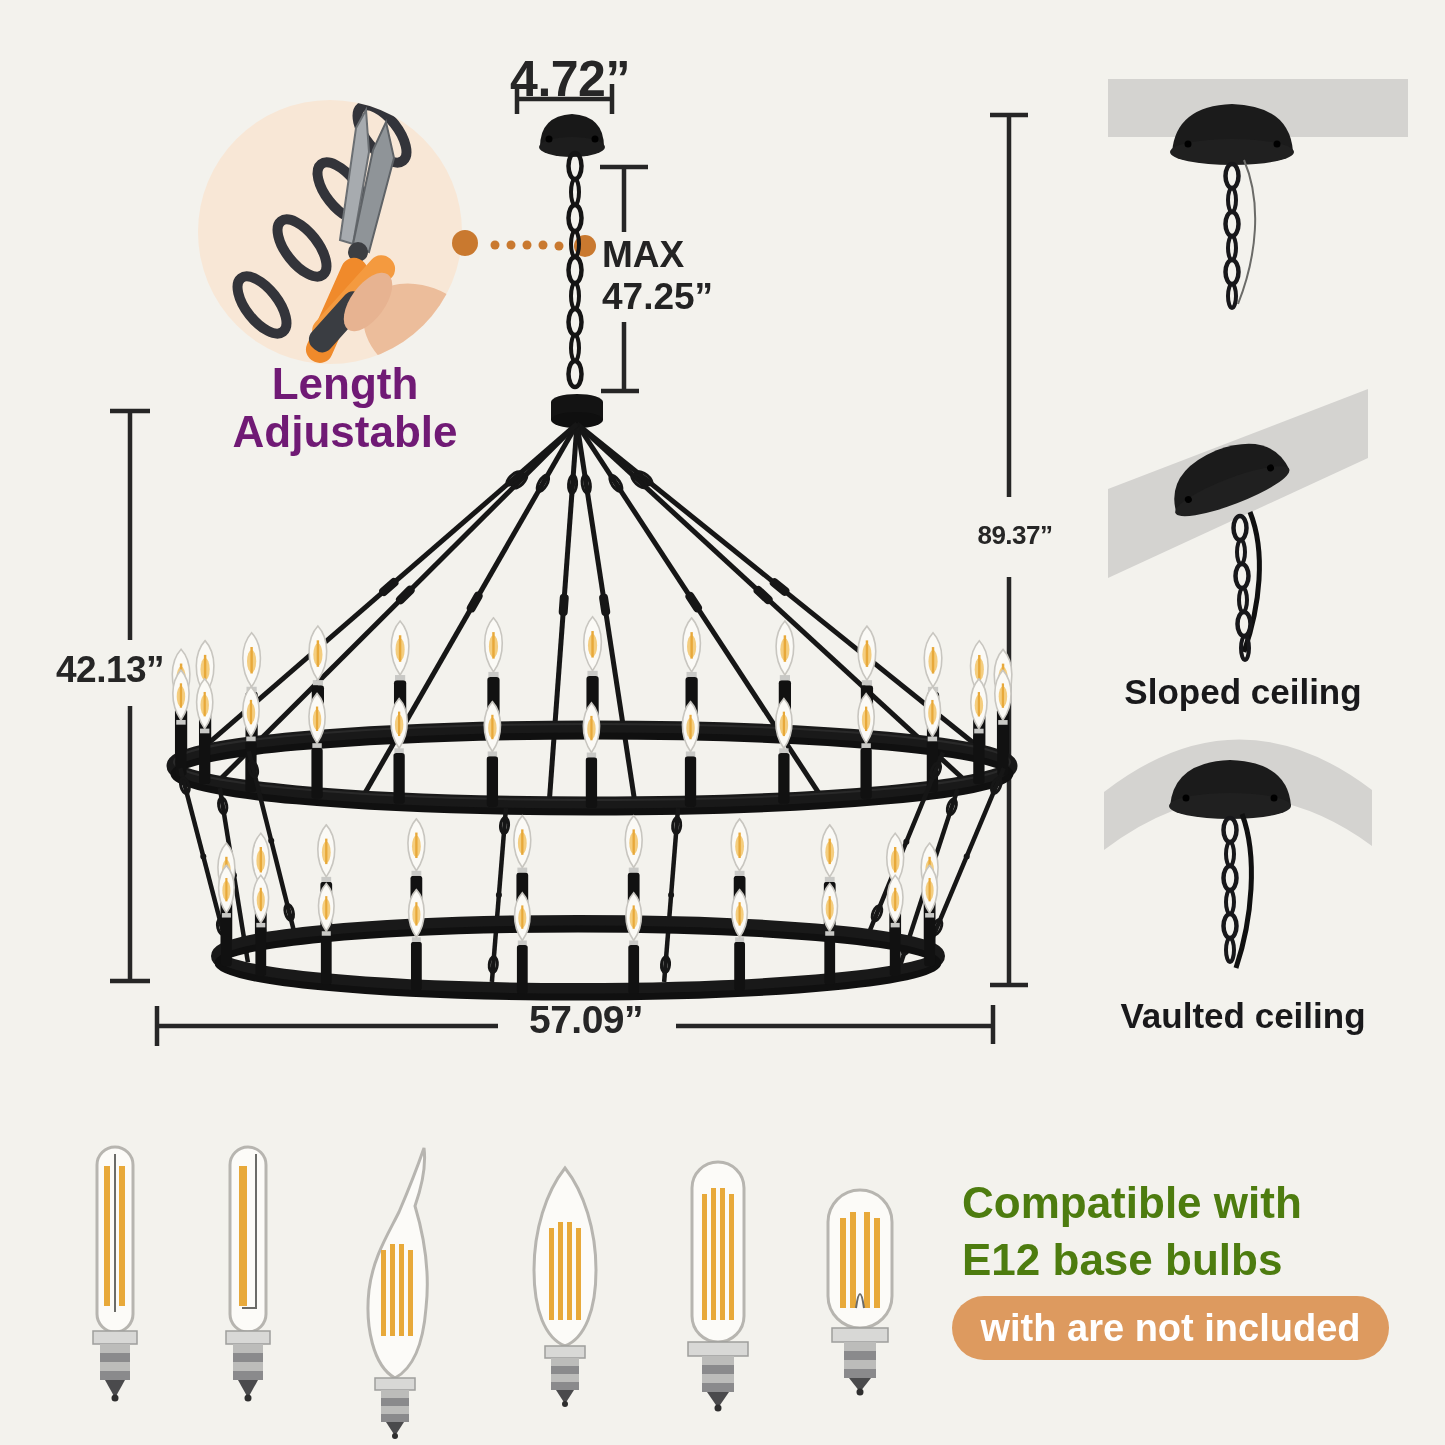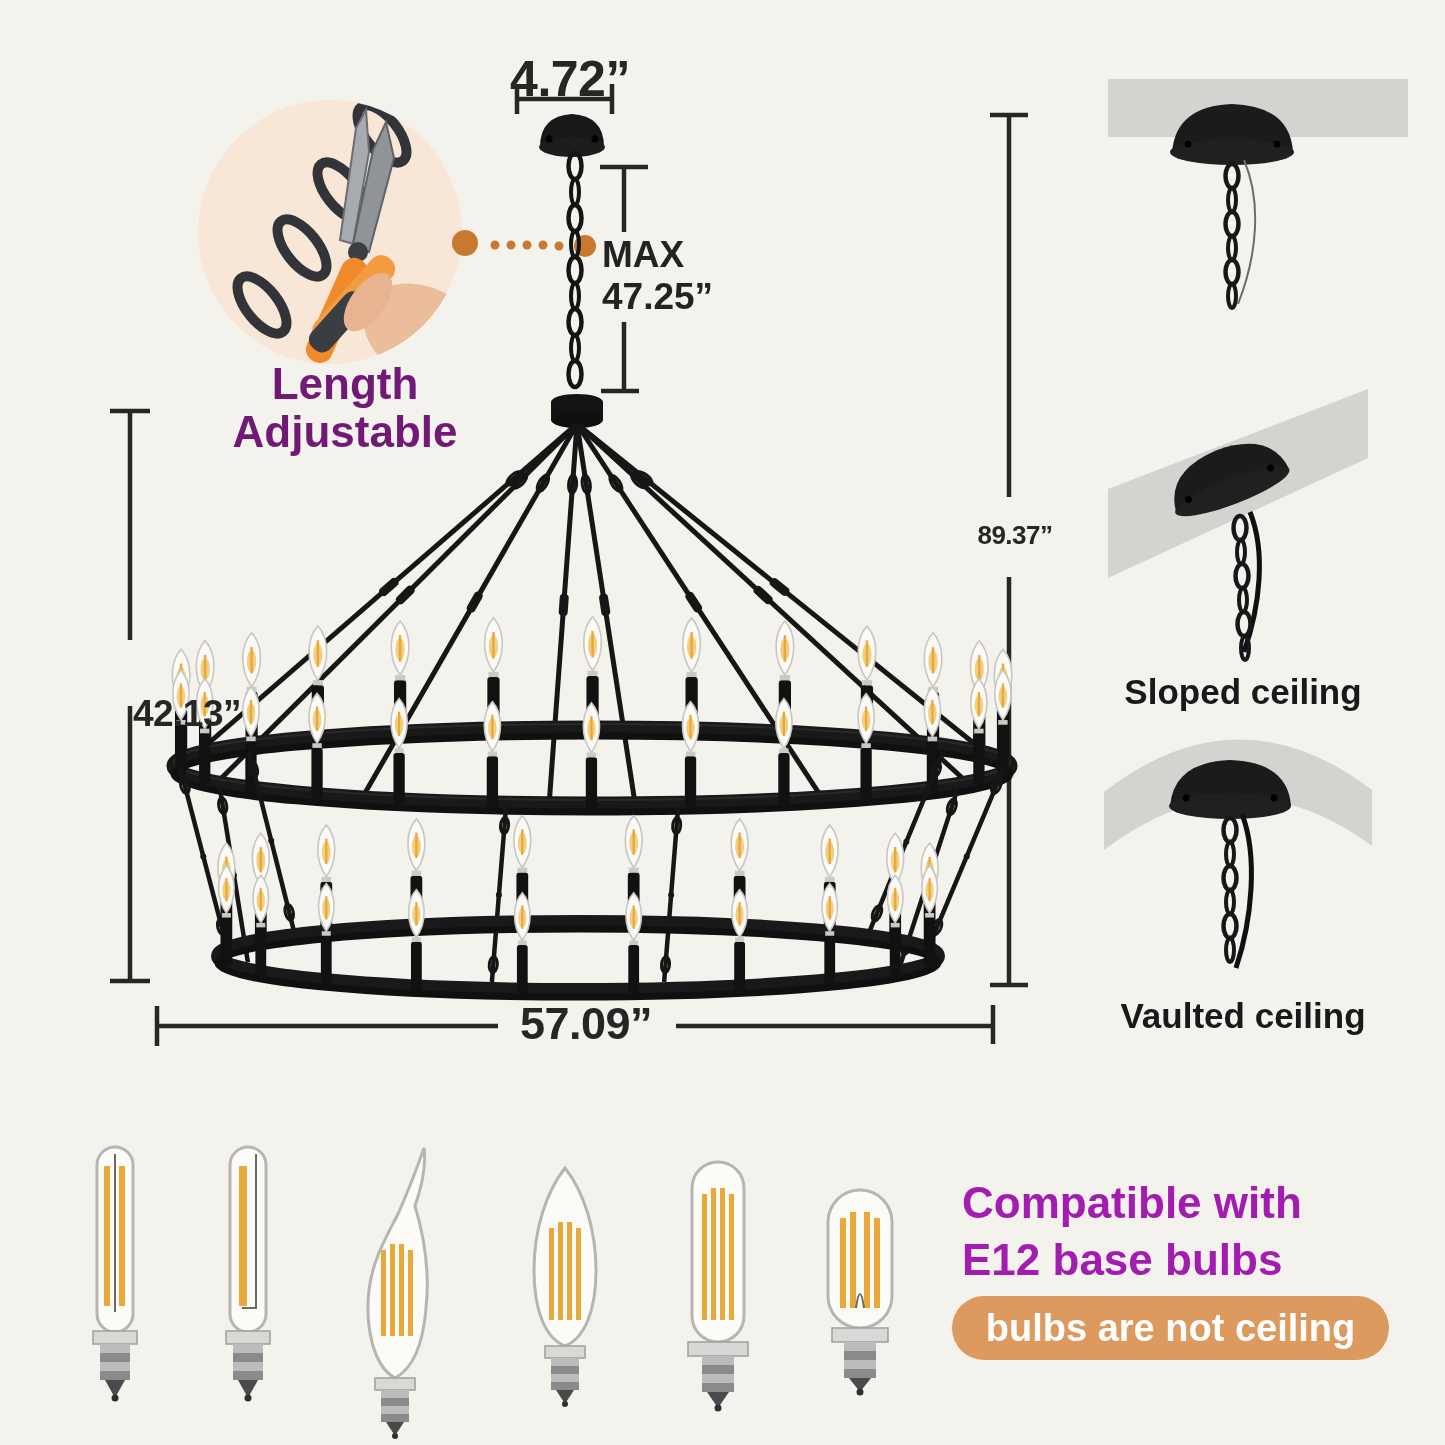--- a/index.html
+++ b/index.html
@@ -11,27 +11,27 @@
       radial-gradient(520px 380px at 94% 42%, #efede7 0%, rgba(239,237,231,0) 70%),
       radial-gradient(700px 420px at 45% 96%, #ecead e0%, rgba(236,234,222,0) 75%),
       #f3f2ed;
   }
   .art{position:absolute;left:0;top:0;}
   .txt{position:absolute;white-space:nowrap;}
   .dim{font-weight:700;color:#262626;letter-spacing:-0.5px;}
   .dim-472{left:500px;top:50px;width:140px;text-align:center;font-size:50px;}
   .max-block{left:602px;top:234px;font-size:37px;line-height:1.14;font-weight:700;}
   .dim-8937{left:942px;top:520px;width:146px;text-align:center;font-size:26px;}
-  .dim-4213{left:73px;top:649px;width:168px;text-align:right;font-size:37px;margin-top:44px;}
-  .dim-5709{left:496px;top:998px;width:180px;text-align:center;font-size:45px;}
+  .dim-4213{left:56px;top:649px;width:168px;text-align:left;font-size:37px;}
+  .dim-5709{left:496px;top:998px;width:180px;text-align:center;font-size:39px;}
   .len-adj{left:160px;top:360px;width:370px;text-align:center;font-size:44px;
            font-weight:800;color:#701a75;line-height:1.1;white-space:normal;}
   .ceil-label{width:330px;left:1078px;text-align:center;font-size:35px;font-weight:600;color:#19191b;}
   .cl-flat{top:318px;} .cl-sloped{top:672px;} .cl-vaulted{top:996px;}
-  .compat{left:962px;top:1174px;font-size:44px;font-weight:800;color:#a21caf;line-height:1.3;}
+  .compat{left:962px;top:1174px;font-size:44px;font-weight:800;color:#4d7c0f;line-height:1.3;}
   .badge{left:952px;top:1296px;width:437px;height:64px;border-radius:33px;background:#dd9a5f;
          text-align:center;font-size:38px;font-weight:800;color:#ffffff;line-height:64px;}
   .bulbsvg{position:absolute;top:1140px;}
   .glass{fill:#fcfbf8;stroke:#b7b5b0;stroke-width:3;}
   .fil{fill:#e8a93a;}
   .wire{stroke:#6b6b68;stroke-width:2;fill:none;}
   .collar{fill:#d8d8d6;stroke:#9e9e9c;stroke-width:1.5;}
   .s1{fill:#bcbcba;} .s2{fill:#8a8a8c;} .tipm{fill:#4a4a4c;}
 </style>
 </head>
@@ -500,21 +500,21 @@
     <div>Adjustable</div>
   </div>
 
   <div class="txt ceil-label cl-vaulted">Vaulted ceiling</div>
   <div class="txt ceil-label cl-sloped">Sloped ceiling</div>
 
   <div class="txt compat">
     <div>Compatible with</div>
     <div>E12 base bulbs</div>
   </div>
-  <div class="txt badge">bulbs are not ceiling</div>
+  <div class="txt badge">with are not included</div>
 
   <svg class="bulbsvg" style="left:45px" width="140" height="300">
     <rect x="52" y="7" width="36" height="185" rx="18" class="glass"></rect>
     <line x1="70" y1="14" x2="70" y2="172" class="wire"></line>
     <rect x="59" y="26" width="6" height="140" class="fil"></rect>
     <rect x="74" y="26" width="6" height="140" class="fil"></rect>
     <rect x="48" y="191" width="44" height="13" class="collar"></rect>
     <rect x="55" y="204" width="30" height="9" class="s1"></rect>
       <rect x="55" y="213" width="30" height="9" class="s2"></rect>
     <rect x="55" y="222" width="30" height="9" class="s1"></rect>

